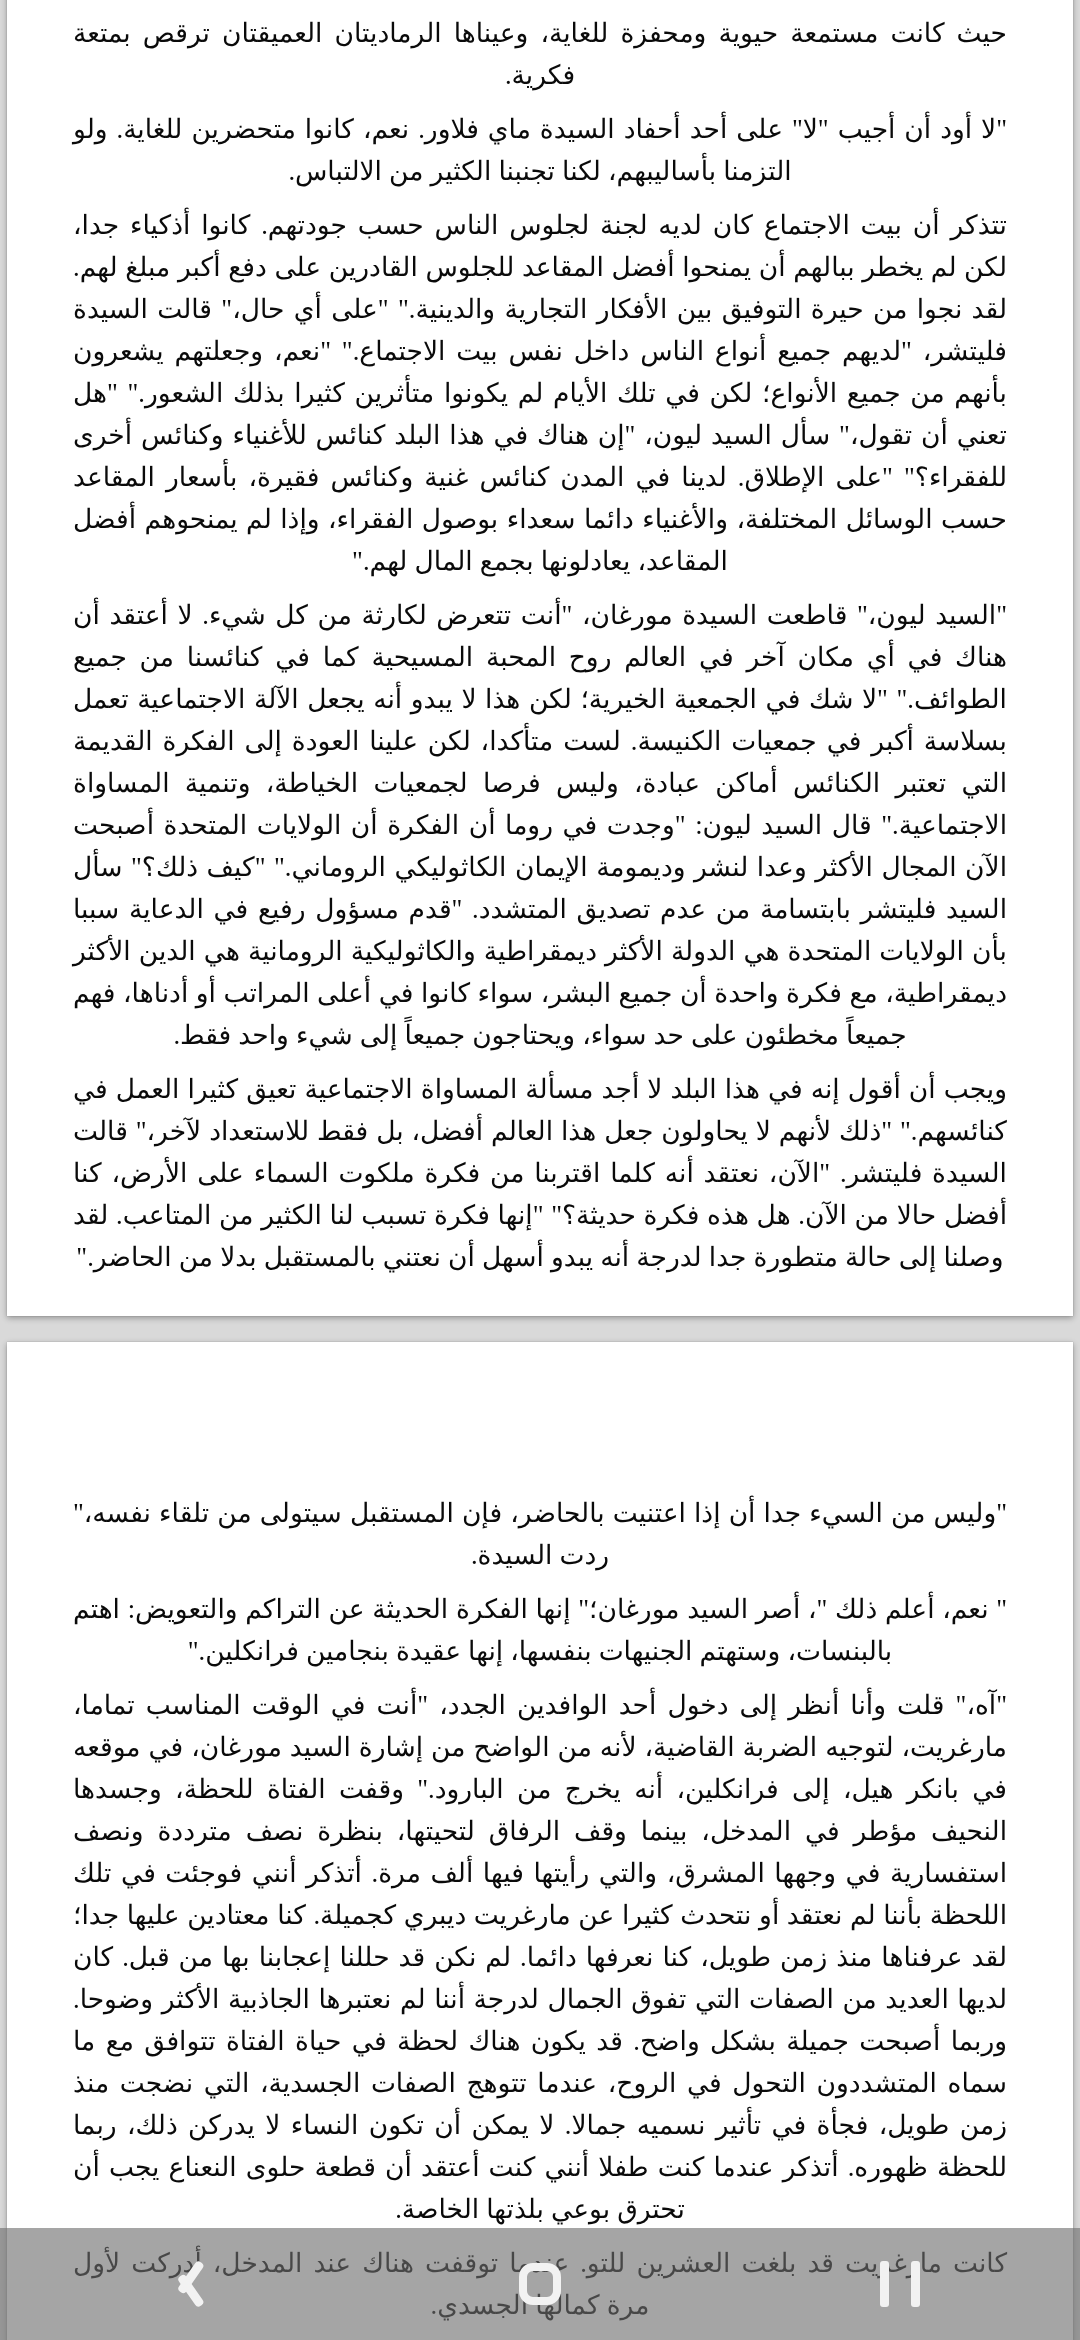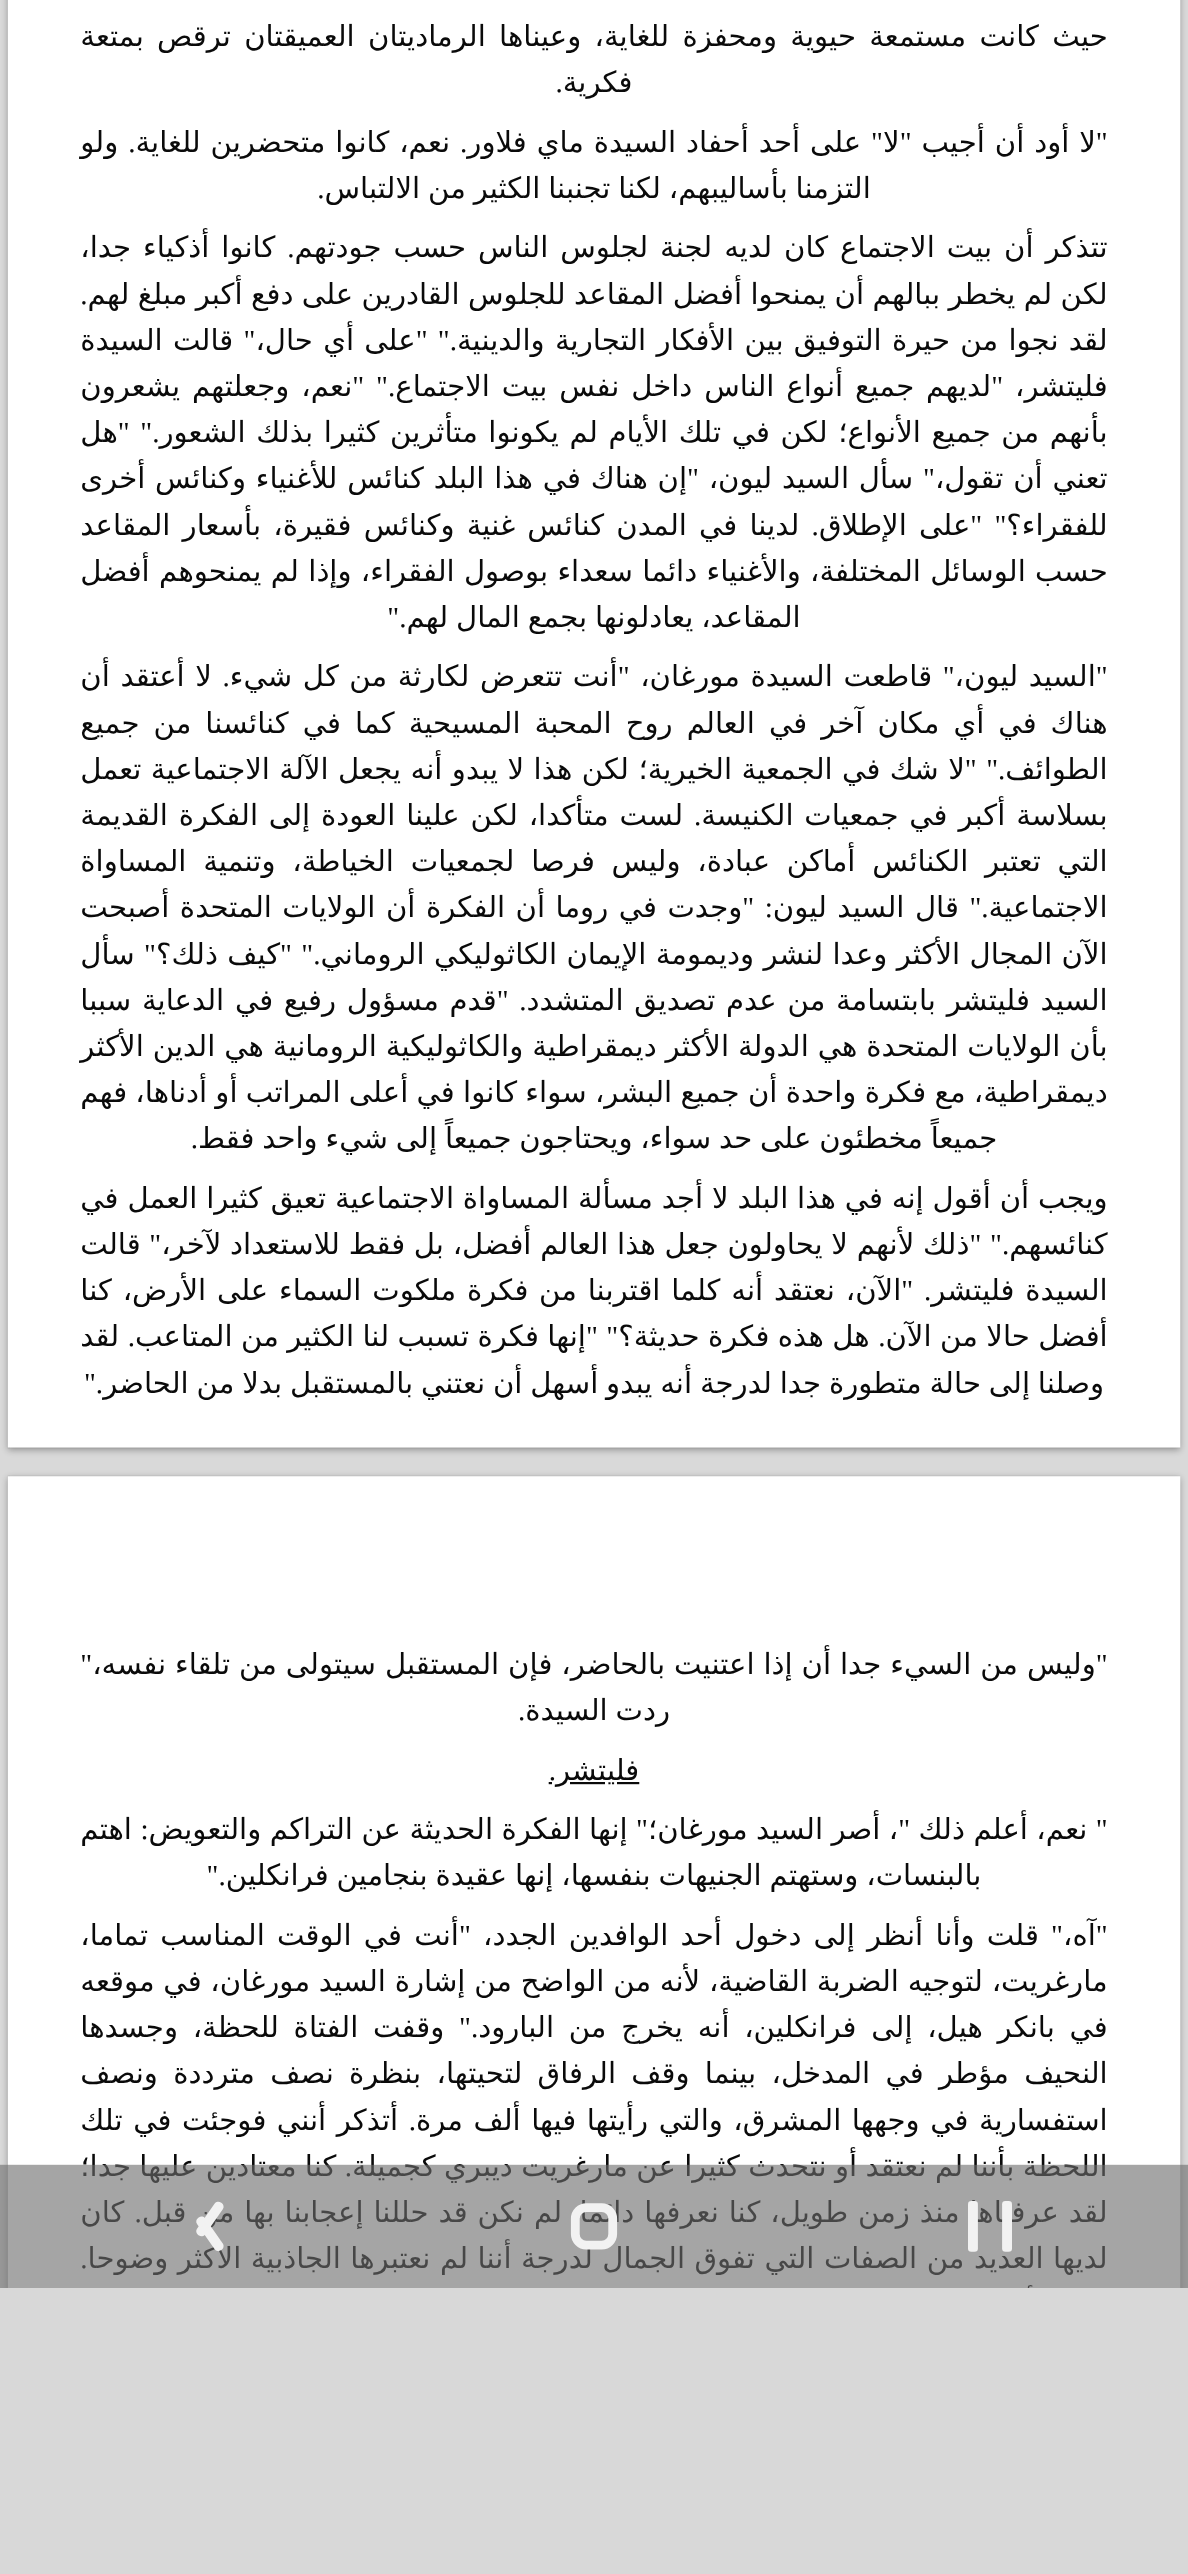--- a/index.html
+++ b/index.html
@@ -4,21 +4,21 @@
 <style>
   html, body {
     margin: 0;
     padding: 0;
     background: #d8d8d8;
   }
 
   #screen {
     position: relative;
     width: 1080px;
-    height: 2080px;
+    height: 2340px;
     background: #d9d9d9;
     overflow: hidden;
     font-family: "Liberation Serif", "DejaVu Serif", serif;
   }
 
   
   #doc-scroll {
     position: absolute;
     inset: 0;
     background: #d9d9d9;
@@ -164,21 +164,20 @@
       <p class="para">"لا أود أن أجيب "لا" على أحد أحفاد السيدة ماي فلاور. نعم، كانوا متحضرين للغاية. ولو التزمنا بأساليبهم، لكنا تجنبنا الكثير من الالتباس.</p>
       <p class="para">تتذكر أن بيت الاجتماع كان لديه لجنة لجلوس الناس حسب جودتهم. كانوا أذكياء جدا، لكن لم يخطر ببالهم أن يمنحوا أفضل المقاعد للجلوس القادرين على دفع أكبر مبلغ لهم. لقد نجوا من حيرة التوفيق بين الأفكار التجارية والدينية." "على أي حال،" قالت السيدة فليتشر، "لديهم جميع أنواع الناس داخل نفس بيت الاجتماع." "نعم، وجعلتهم يشعرون بأنهم من جميع الأنواع؛ لكن في تلك الأيام لم يكونوا متأثرين كثيرا بذلك الشعور." "هل تعني أن تقول،" سأل السيد ليون، "إن هناك في هذا البلد كنائس للأغنياء وكنائس أخرى للفقراء؟" "على الإطلاق. لدينا في المدن كنائس غنية وكنائس فقيرة، بأسعار المقاعد حسب الوسائل المختلفة، والأغنياء دائما سعداء بوصول الفقراء، وإذا لم يمنحوهم أفضل المقاعد، يعادلونها بجمع المال لهم."</p>
       <p class="para">"السيد ليون،" قاطعت السيدة مورغان، "أنت تتعرض لكارثة من كل شيء. لا أعتقد أن هناك في أي مكان آخر في العالم روح المحبة المسيحية كما في كنائسنا من جميع الطوائف." "لا شك في الجمعية الخيرية؛ لكن هذا لا يبدو أنه يجعل الآلة الاجتماعية تعمل بسلاسة أكبر في جمعيات الكنيسة. لست متأكدا، لكن علينا العودة إلى الفكرة القديمة التي تعتبر الكنائس أماكن عبادة، وليس فرصا لجمعيات الخياطة، وتنمية المساواة الاجتماعية." قال السيد ليون: "وجدت في روما أن الفكرة أن الولايات المتحدة أصبحت الآن المجال الأكثر وعدا لنشر وديمومة الإيمان الكاثوليكي الروماني." "كيف ذلك؟" سأل السيد فليتشر بابتسامة من عدم تصديق المتشدد.  "قدم مسؤول رفيع في الدعاية سببا بأن الولايات المتحدة هي الدولة الأكثر ديمقراطية والكاثوليكية الرومانية هي الدين الأكثر ديمقراطية، مع فكرة واحدة أن جميع البشر، سواء كانوا في أعلى المراتب أو أدناها، فهم جميعاً مخطئون على حد سواء، ويحتاجون جميعاً إلى شيء واحد فقط.</p>
       <p class="para">ويجب أن أقول إنه في هذا البلد لا أجد مسألة المساواة الاجتماعية تعيق كثيرا العمل في كنائسهم." "ذلك لأنهم لا يحاولون جعل هذا العالم أفضل، بل فقط للاستعداد لآخر،" قالت السيدة فليتشر. "الآن، نعتقد أنه كلما اقتربنا من فكرة ملكوت السماء على الأرض، كنا أفضل حالا من الآن. هل هذه فكرة حديثة؟" "إنها فكرة تسبب لنا الكثير من المتاعب. لقد وصلنا إلى حالة متطورة جدا لدرجة أنه يبدو أسهل أن نعتني بالمستقبل بدلا من الحاضر."</p>
     </div>
 
     <div id="page-gap"></div>
 
     <div class="page" id="page-2">
       <p class="para">"وليس من السيء جدا أن إذا اعتنيت بالحاضر، فإن المستقبل سيتولى من تلقاء نفسه،" ردت السيدة.</p>
-      <p class="para underline">فليتشر.</p>
       <p class="para">" نعم، أعلم ذلك "، أصر السيد مورغان؛" إنها الفكرة الحديثة عن التراكم والتعويض: اهتم بالبنسات، وستهتم الجنيهات بنفسها، إنها عقيدة بنجامين فرانكلين."</p>
       <p class="para">"آه،" قلت وأنا أنظر إلى دخول أحد الوافدين الجدد، "أنت في الوقت المناسب تماما، مارغريت، لتوجيه الضربة القاضية، لأنه من الواضح من إشارة السيد مورغان، في موقعه في بانكر هيل، إلى فرانكلين، أنه يخرج من البارود."  وقفت الفتاة للحظة، وجسدها النحيف مؤطر في المدخل، بينما وقف الرفاق لتحيتها، بنظرة نصف مترددة ونصف استفسارية في وجهها المشرق، والتي رأيتها فيها ألف مرة.  أتذكر أنني فوجئت في تلك اللحظة بأننا لم نعتقد أو نتحدث كثيرا عن مارغريت ديبري كجميلة. كنا معتادين عليها جدا؛ لقد عرفناها منذ زمن طويل، كنا نعرفها دائما. لم نكن قد حللنا إعجابنا بها من قبل. كان لديها العديد من الصفات التي تفوق الجمال لدرجة أننا لم نعتبرها الجاذبية الأكثر وضوحا.  وربما أصبحت جميلة بشكل واضح. قد يكون هناك لحظة في حياة الفتاة تتوافق مع ما سماه المتشددون التحول في الروح، عندما تتوهج الصفات الجسدية، التي نضجت منذ زمن طويل، فجأة في تأثير نسميه جمالا.  لا يمكن أن تكون النساء لا يدركن ذلك، ربما للحظة ظهوره.  أتذكر عندما كنت طفلا أنني كنت أعتقد أن قطعة حلوى النعناع يجب أن تحترق بوعي بلذتها الخاصة.</p>
       <p class="para">كانت مارغريت قد بلغت العشرين للتو.  عندما توقفت هناك عند المدخل، أدركت لأول مرة كمالها الجسدي.</p>
 
     </div>
 
   </div>
 
   <div id="nav-overlay">
 

